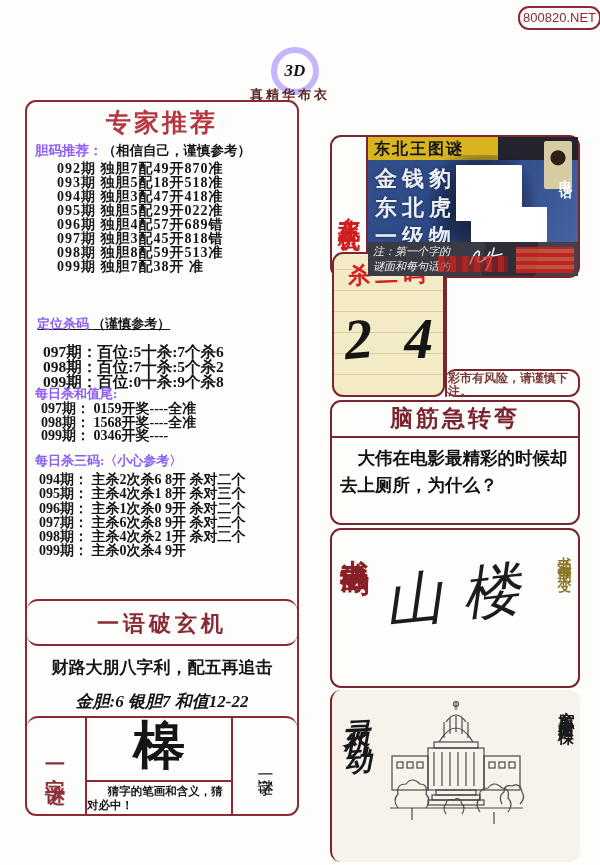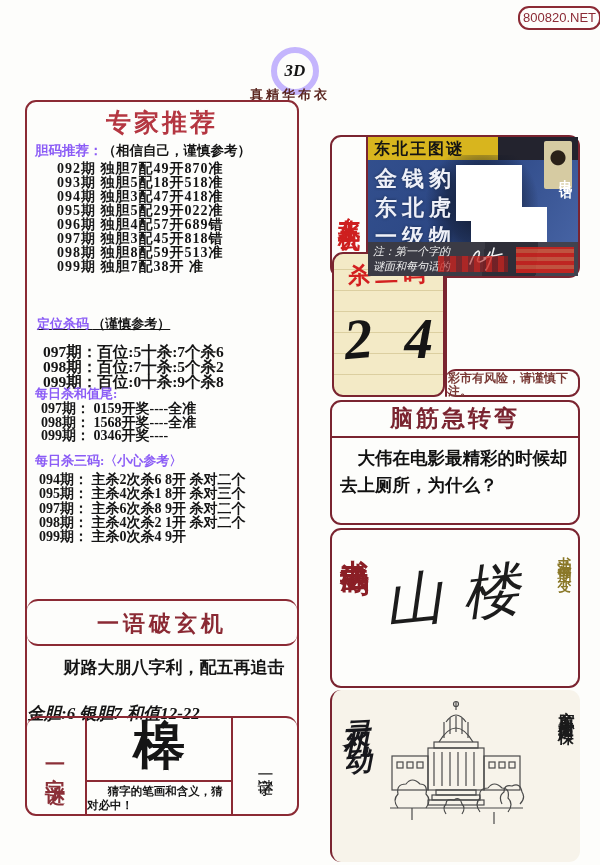--- a/index.html
+++ b/index.html
@@ -27,22 +27,22 @@
   .lb-label{font-size:13px;font-weight:bold;}
   .lb-dingwei-label{left:10px;top:213px;text-decoration:underline;}
   .lb-dingwei{left:16px;top:242px;font-size:15.5px;line-height:15.2px;font-weight:bold;}
   .lb-hezhi-label{left:8px;top:283px;}
   .lb-hezhi{left:14px;top:300px;font-size:14px;line-height:13.6px;font-weight:bold;}
   .lb-sanma-label{left:8px;top:350px;}
   .lb-sanma{left:12px;top:371px;font-size:14px;line-height:14.3px;font-weight:bold;}
 
   .yuyu-title{left:0;top:497px;width:100%;height:47px;border-top:2px solid #8b2a34;border-bottom:2px solid #8b2a34;
     box-sizing:border-box;text-align:center;line-height:45px;font-size:22px;color:#8b2a34;font-weight:bold;letter-spacing:4px;}
-  .yuyu-line1{left:0;top:554px;width:100%;text-align:center;font-size:17px;font-weight:bold;padding-left:12px;}
-  .yuyu-line2{left:0;top:600px;width:100%;font-size:17px;font-weight:bold;font-style:italic;}
+  .yuyu-line1{left:0;top:554px;width:100%;text-align:center;font-size:17px;font-weight:bold;}
+  .yuyu-line2{left:0;top:588px;width:100%;text-align:center;font-size:17px;font-weight:bold;font-style:italic;}
   .yizimi-row{left:0;top:614px;width:100%;height:98px;border-top:2px solid #8b2a34;box-sizing:border-box;display:flex;}
   .yz-cell{display:flex;align-items:center;justify-content:center;}
   .yz-side{width:58px;}
   .yz-side .vtext{color:#8b3038;font-size:20px;font-weight:bold;letter-spacing:8px;}
   .yz-mid{width:148px;border-left:2px solid #8b2a34;border-right:2px solid #8b2a34;box-sizing:border-box;position:relative;}
   .yz-char{position:absolute;left:0;top:-4px;width:100%;height:64px;text-align:center;font-size:52px;font-weight:bold;line-height:64px;}
   .yz-cap{position:absolute;left:0;top:62px;width:100%;height:34px;border-top:2px solid #8b2a34;box-sizing:border-box;
     font-size:11.5px;font-weight:bold;text-indent:1.8em;line-height:14px;padding-top:2px;}
   .yz-right{flex:1;}
 
@@ -137,20 +137,21 @@
   <div class="abs lb-label lb-hezhi-label blue">每日杀和值尾:</div>
   <div class="abs lb-hezhi">
     <div>097期： 0159开奖----全准</div>
     <div>098期： 1568开奖----全准</div>
     <div>099期： 0346开奖----</div>
   </div>
   <div class="abs lb-label lb-sanma-label blue">每日杀三码:〈小心参考〉</div>
   <div class="abs lb-sanma">
     <div>094期： 主杀2次杀6  8开  杀对二个</div>
     <div>095期： 主杀4次杀1  8开  杀对三个</div>
+    <div>096期： 主杀1次杀0  9开  杀对二个</div>
     <div>097期： 主杀6次杀8  9开  杀对二个</div>
     <div>098期： 主杀4次杀2  1开  杀对二个</div>
     <div>099期： 主杀0次杀4  9开</div>
   </div>
 
   <div class="abs yuyu-title">一语破玄机</div>
   <div class="abs yuyu-line1">财路大朋八字利，配五再追击</div>
   <div class="abs yuyu-line2">金胆:6 银胆7 和值12-22</div>
 
   <div class="abs yizimi-row">

